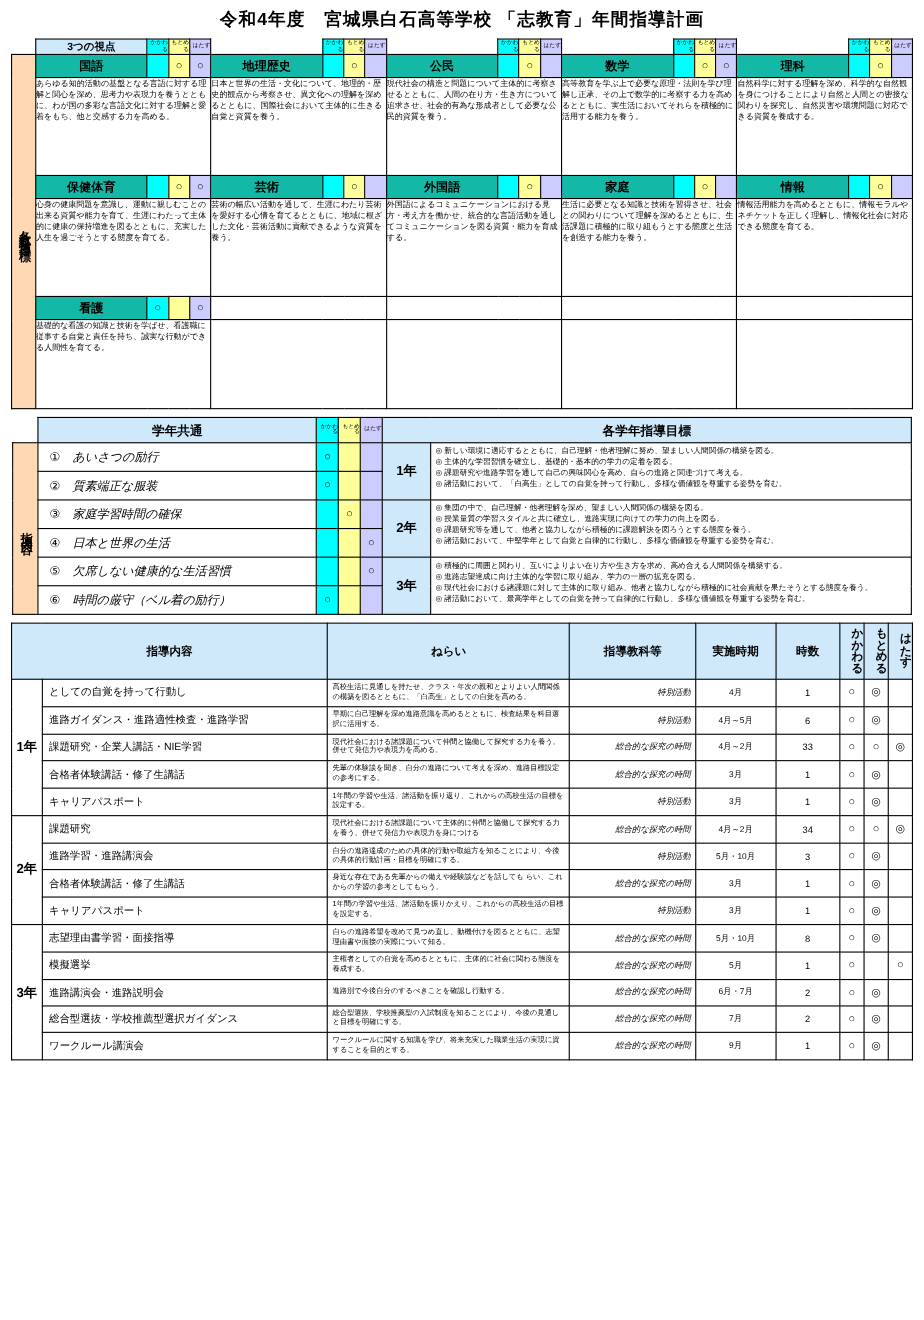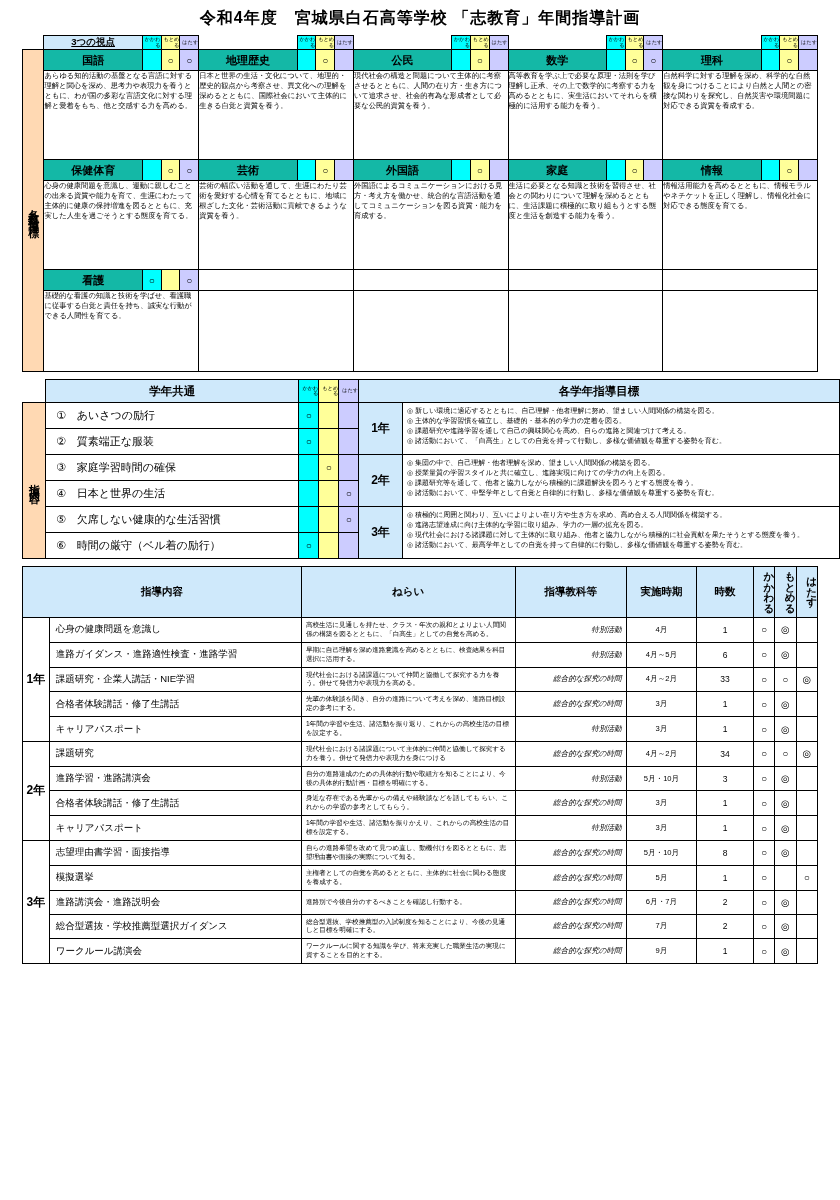--- a/index.html
+++ b/index.html
@@ -3,21 +3,21 @@
 <meta charset="utf-8">
 <style>
   html,body{margin:0;padding:0;}
   body{
     width:840px;height:1200px;
     background:#ffffff;
     font-family:"Liberation Sans","DejaVu Sans",sans-serif;
     font-size:9px;color:#000;
     -webkit-font-smoothing:antialiased;
   }
-  .page{position:relative;width:840px;height:852px;box-sizing:border-box;padding:0 22px;}
+  .page{position:relative;width:840px;height:852px;box-sizing:border-box;padding:0 10px;}
   .title{
     text-align:center;font-size:16px;font-weight:bold;letter-spacing:1px;
     padding:8px 0 6px 0;
   }
   table{border-collapse:collapse;}
   td,th{border:1px solid #000;vertical-align:middle;}
   .sec{width:818px;margin:0 auto 7px auto;}
 
   
   .hdrchip{background:#cfe9fb;text-align:center;font-size:11px;font-weight:bold;padding:3px 0;}
@@ -34,21 +34,21 @@
 
   
   .subjects{width:100%;}
   .subjects td{padding:0;}
   .subj-name{
     text-align:center;font-size:11px;font-weight:bold;background:#14b8a6;height:20px;
   }
 
   
   .sec2 .lefthdr{background:#cfe9fb;text-align:center;font-weight:bold;font-size:11.5px;height:20px;}
-  .sec2 .item{font-size:11px;padding:5px 6px 5px 10px;background:#fff;}
+  .sec2 .item{font-size:11px;padding:5px 6px 5px 10px;background:#fff;font-style:italic;}
   .sec2 .grade{
     background:#cfe9fb;text-align:center;font-weight:bold;font-size:12px;width:34px;
   }
   .sec2 .goal{font-size:7px;line-height:1.45;padding:3px 4px;background:#fff;vertical-align:top;}
 
   
   .sec3{width:100%;}
   .sec3 th{background:#cfe9fb;font-size:10.5px;font-weight:bold;padding:4px 0;}
   .sec3 td{background:#fff;}
   .c-name{font-size:9.5px;padding:5px 6px;}
@@ -91,21 +91,21 @@
         <col style="width:19px">
       <col style="width:107px">
         <col style="width:19px">
         <col style="width:19px">
         <col style="width:19px">
     </colgroup>
 
     <tbody>
         <tr>
       <td class="nb" style="border:none"></td>
-      <td class="hdrchip" style="font-size:9.5px;text-decoration:underline;">3つの視点</td>
+      <td class="hdrchip" style="font-size:9.5px;">3つの視点</td>
       <td class="tiny m-cy">かかわる</td>
       <td class="tiny m-ye">もとめる</td>
       <td class="tiny m-bl">はたす</td>
       <td class="nb" style="border:none"></td>
       <td class="tiny m-cy">かかわる</td>
       <td class="tiny m-ye">もとめる</td>
       <td class="tiny m-bl">はたす</td>
       <td class="nb" style="border:none"></td>
       <td class="tiny m-cy">かかわる</td>
       <td class="tiny m-ye">もとめる</td>
@@ -309,21 +309,21 @@
       <th>指導教科等</th>
       <th>実施時期</th>
       <th>時数</th>
       <th class="tiny m-cy">かかわる</th>
       <th class="tiny m-ye">もとめる</th>
       <th class="tiny m-bl">はたす</th>
     </tr>
 
     <tr>
       <td class="gradecell" rowspan="5">1年</td>
-      <td class="c-name">心身の健康問題を意識し</td>
+      <td class="c-name">としての自覚を持って行動し</td>
       <td class="c-aim">高校生活に見通しを持たせ、クラス・年次の親和とよりよい人間関係の構築を図るとともに、「白高生」としての自覚を高める。</td>
       <td class="c-sub">特別活動</td>
       <td class="c-when">4月</td>
       <td class="c-hours">1</td>
       <td class="mark m-cy">○</td>
       <td class="mark m-ye">◎</td>
       <td class="mark m-bl"></td>
     </tr>
     <tr>
       <td class="c-name">進路ガイダンス・進路適性検査・進路学習</td>

